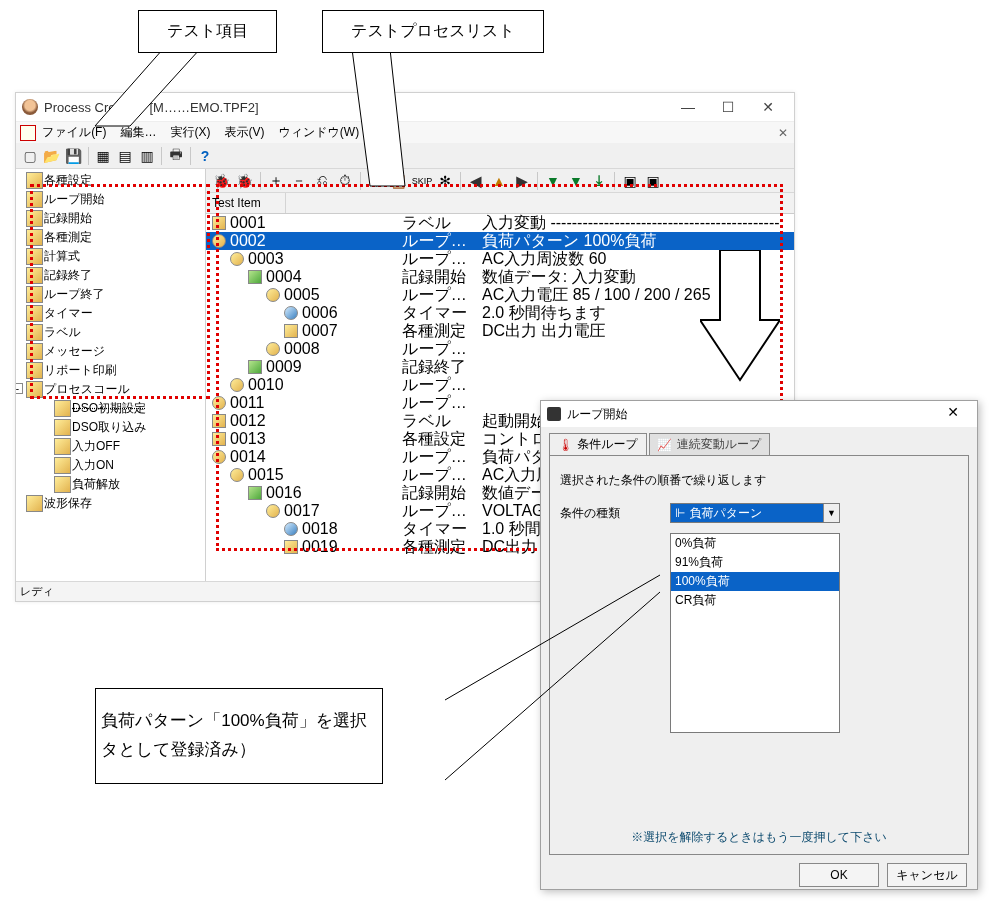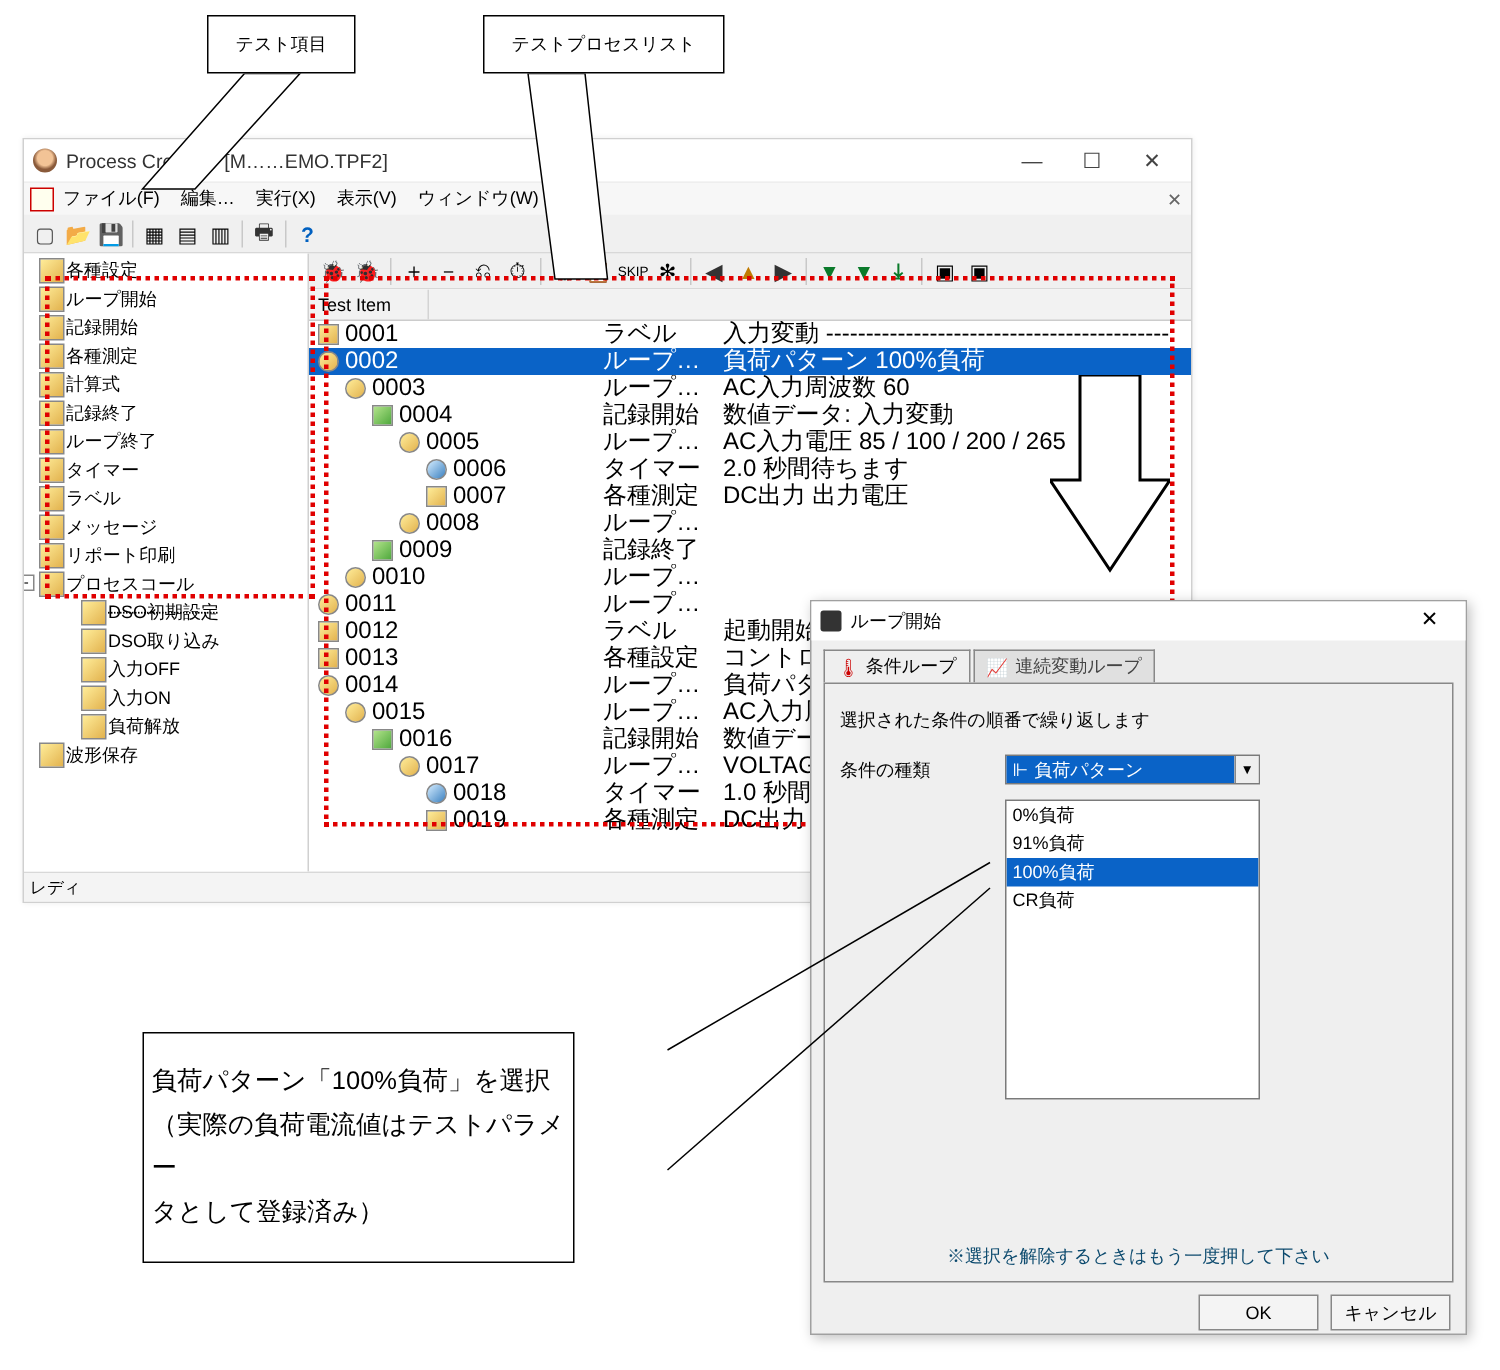--- a/index.html
+++ b/index.html
@@ -12,22 +12,22 @@
     height: 913px;
     position: relative;
     overflow: hidden;
   }
 
   
   .callout {
     position: absolute;
     border: 1px solid #000;
     background: #fff;
-    padding: 10px 18px;
-    font-size: 12px;
+    padding: 10px 28px;
+    font-size: 16px;
     z-index: 30;
   }
 
   
   .app-window {
     position: absolute;
     left: 15px;
     top: 92px;
     width: 780px;
     height: 510px;
@@ -704,21 +704,20 @@
     <div class="dlg-note">※選択を解除するときはもう一度押して下さい</div>
   </div>
   <div class="dlg-buttons">
     <button>OK</button>
     <button>キャンセル</button>
   </div>
 </div>
 
 <div class="callout callout-big" style="left:95px; top:688px;">
   <div>負荷パターン「100%負荷」を選択</div>
-  <div>（実際の負荷電流値はテストパラメー</div>
   <div>タとして登録済み）</div>
 </div>
 
 <svg class="overlay">
 
   <polygon points="163,49 200,49 130,126 95,126" fill="#fff" stroke="#000" stroke-width="1"></polygon>
 
   <polygon points="352,49 390,49 405,186 370,186" fill="#fff" stroke="#000" stroke-width="1"></polygon>
 
   <line x1="445" y1="700" x2="660" y2="575" stroke="#000" stroke-width="1"></line>

